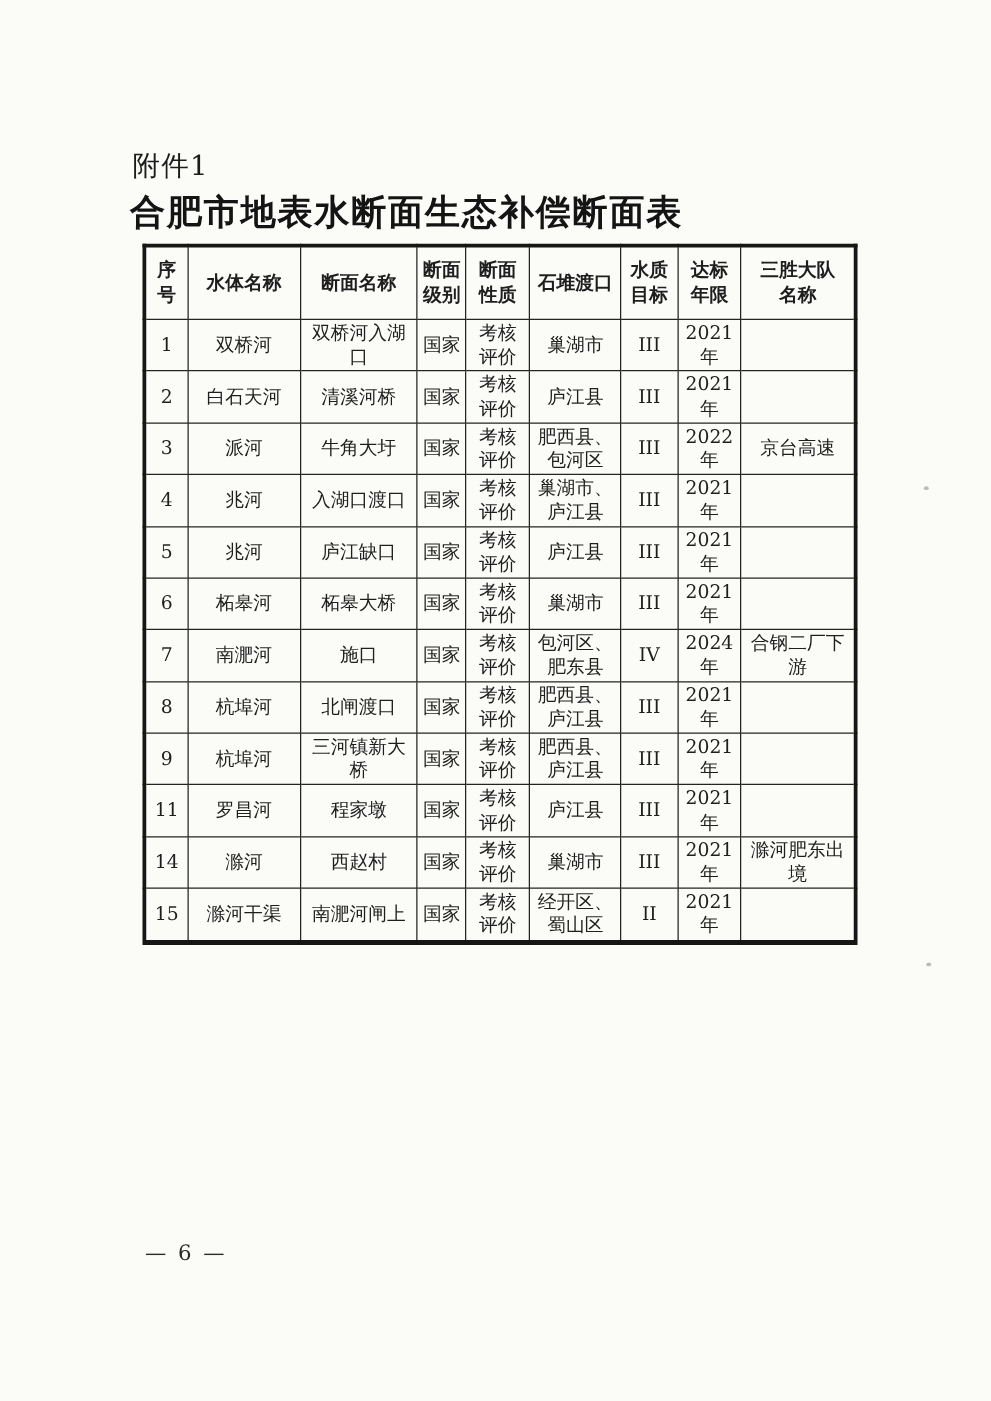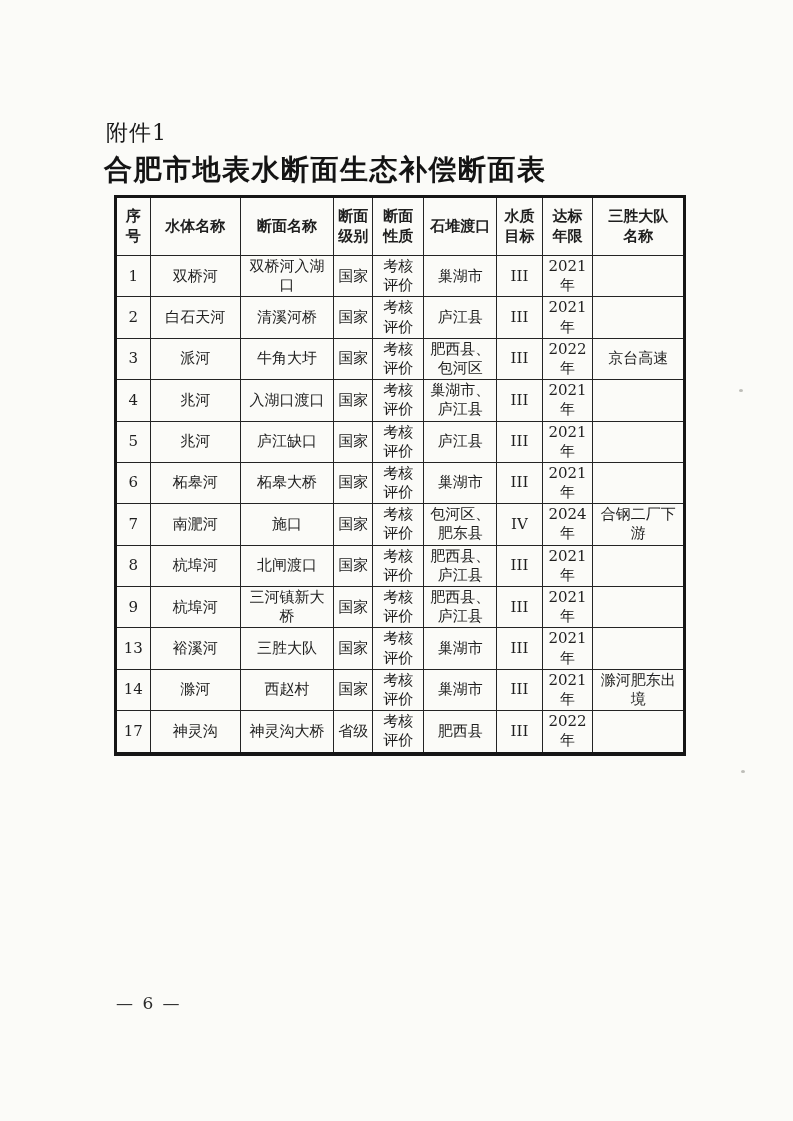--- a/index.html
+++ b/index.html
@@ -188,53 +188,53 @@
         <td>三河镇新大桥</td>
         <td>国家</td>
         <td>考核
 评价</td>
         <td>肥西县、庐江县</td>
         <td>III</td>
         <td>2021年</td>
         <td></td>
       </tr>
       <tr>
-        <td>13</td>
-        <td>裕溪河</td>
-        <td>三胜大队</td>
-        <td>国家</td>
-        <td>考核
-评价</td>
-        <td>巢湖市</td>
+        <td>11</td>
+        <td>罗昌河</td>
+        <td>程家墩</td>
+        <td>国家</td>
+        <td>考核
+评价</td>
+        <td>庐江县</td>
         <td>III</td>
         <td>2021年</td>
         <td></td>
       </tr>
       <tr>
         <td>14</td>
         <td>滁河</td>
         <td>西赵村</td>
         <td>国家</td>
         <td>考核
 评价</td>
         <td>巢湖市</td>
         <td>III</td>
         <td>2021年</td>
         <td>滁河肥东出境</td>
       </tr>
       <tr>
-        <td>17</td>
-        <td>神灵沟</td>
-        <td>神灵沟大桥</td>
-        <td>省级</td>
-        <td>考核
-评价</td>
-        <td>肥西县</td>
-        <td>III</td>
-        <td>2022年</td>
+        <td>15</td>
+        <td>滁河干渠</td>
+        <td>南淝河闸上</td>
+        <td>国家</td>
+        <td>考核
+评价</td>
+        <td>经开区、蜀山区</td>
+        <td>II</td>
+        <td>2021年</td>
         <td></td>
       </tr>
     </tbody>
 </table>
 
 <div class="page-number">— 6 —</div>
 
 <div class="speck s1"></div>
 <div class="speck s2"></div>
 

